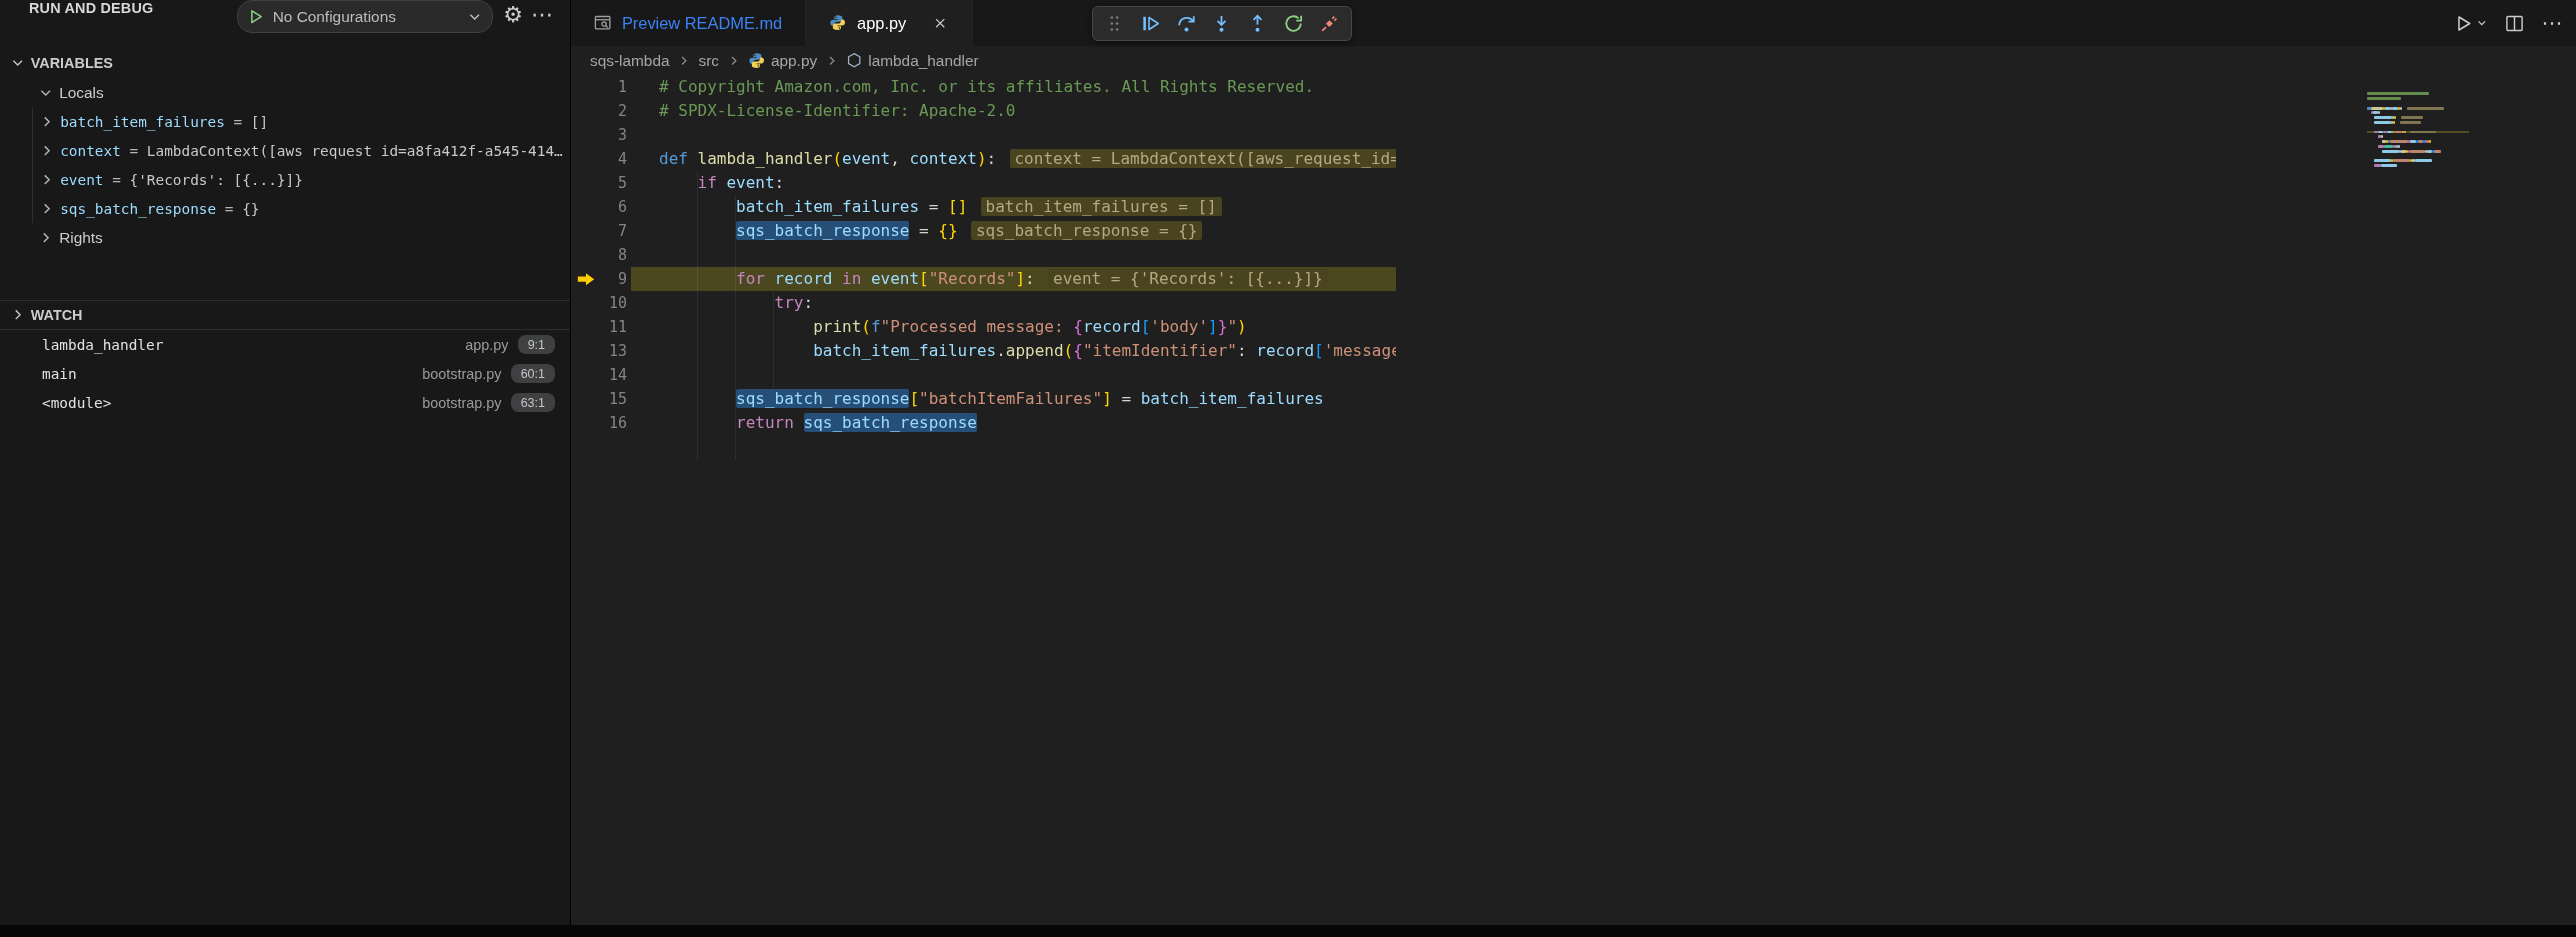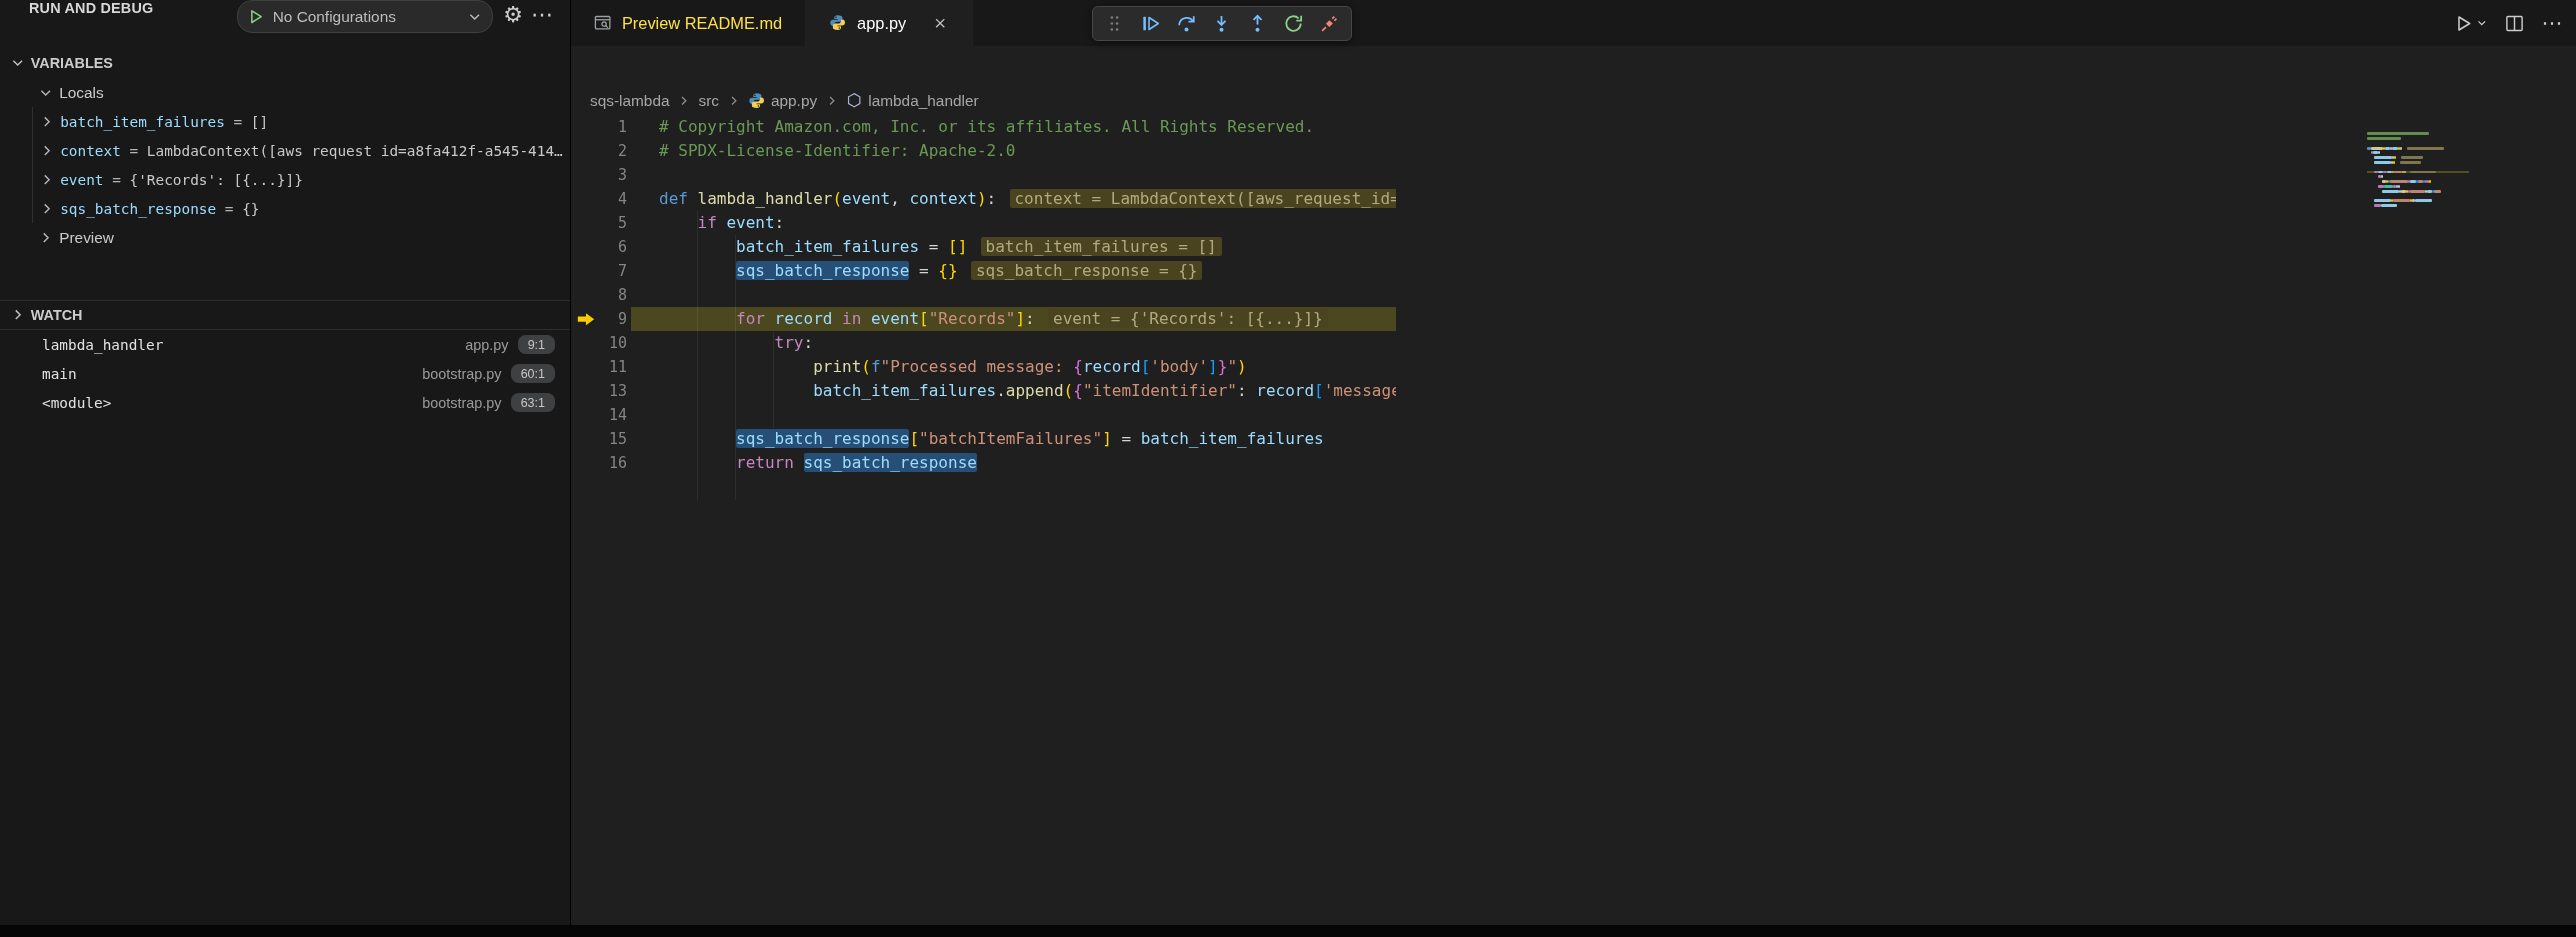--- a/index.html
+++ b/index.html
@@ -36,33 +36,33 @@
 
   .frame{height:29px;display:flex;align-items:center;gap:9.6px;padding:0 15.4px 0 42px;}
   .frame-name{flex:1;font-family:"DejaVu Sans Mono",monospace;font-size:14.4px;color:#e2e2e2;}
   .frame-file{font-size:14.4px;color:#9b9b9b;}
   .badge{background:#3f4042;border-radius:7.7px;padding:2.9px 9.6px;font-size:12.5px;color:#c6c6c6;}
 
   
   .editor{flex:1;position:relative;background:#1f1f1f;}
   .tabbar{height:46px;background:#181818;display:flex;position:relative;}
   #tabs{display:flex;height:100%;}
-  .tab{display:flex;align-items:center;gap:10.6px;padding:0 23px;font-size:16.4px;color:#fde047;
+  .tab{display:flex;align-items:center;gap:10.6px;padding:0 23px;font-size:16.4px;color:#3b82f6;
     background:#181818;border-right:1px solid #222;height:100%;box-sizing:border-box;white-space:nowrap;}
   .tab.active{background:#1f1f1f;color:#ffffff;}
   .tab-close{margin-left:15.4px;display:inline-flex;}
 
   .debug-toolbar{position:absolute;left:521px;top:5.8px;height:35px;background:#2b2b2c;border:1px solid #474747;
     border-radius:5.8px;display:flex;align-items:center;padding:0 4.8px;gap:2.9px;box-shadow:0 1.9px 7.7px rgba(0,0,0,.45);box-sizing:border-box;}
   .tb-btn{width:33px;height:29px;display:flex;align-items:center;justify-content:center;border-radius:3.9px;}
 
   .editor-actions{position:absolute;right:13.5px;top:0;height:46px;display:flex;align-items:center;gap:17.3px;}
   .ea-btn{display:flex;align-items:center;gap:2.9px;color:#cccccc;font-size:21px;line-height:1;}
 
-  .breadcrumb{height:29px;display:flex;align-items:center;gap:7.7px;padding-left:19px;font-size:15.4px;color:#a6a6a6;white-space:nowrap;margin-top:40px;}
+  .breadcrumb{height:29px;display:flex;align-items:center;gap:7.7px;padding-left:19px;font-size:15.4px;color:#a6a6a6;white-space:nowrap;}
   .bc-item{display:flex;align-items:center;gap:5.8px;}
 
   .code-wrap{position:relative;height:481px;}
   .code-clip{position:absolute;left:0;top:0;width:825px;height:386px;overflow:hidden;}
   .cl{position:relative;height:24px;font-family:"DejaVu Sans Mono",monospace;font-size:16px;line-height:24px;white-space:pre;}
   .cl .ln{position:absolute;left:0;top:0;width:56px;text-align:right;color:#858585;font-size:15px;z-index:1;}
   .cl .ct{position:absolute;left:88px;top:0;z-index:1;}
   .cl.cur::before{content:"";position:absolute;left:60px;right:0;top:0;bottom:0;background:var(--current-line,#4b4820);z-index:0;}
   .cur-arrow{position:absolute;left:4.8px;top:2.9px;z-index:2;line-height:0;}
   .iv{margin-left:13.5px;background:var(--inline-bg,#4a431f);color:var(--inline-fg,#b3a97e);padding:0 4.8px;border-radius:1.9px;}
@@ -167,21 +167,21 @@
           <span class="var-eq"> = </span>
           <span class="var-val">{}</span>
         </div>
         <div class="tree-guide" style="top: 29px; height: 116px;"></div>
         <div class="row scope">
           <span class="icn twisty">
             <svg width="15.4" height="15.4" viewBox="0 0 16 16">
               <path d="M6 3.5L10.5 8 6 12.5" fill="none" stroke="currentColor" stroke-width="1.5"></path>
             </svg>
           </span>
-          <span class="scope-label">Preview</span>
+          <span class="scope-label">Rights</span>
         </div>
       </div>
 
     <div class="sec-hd watch">
       <span class="icn twisty">
           <svg width="15.4" height="15.4" viewBox="0 0 16 16">
             <path d="M6 3.5L10.5 8 6 12.5" fill="none" stroke="currentColor" stroke-width="1.5"></path>
           </svg>
         </span>
       <span>WATCH</span>

